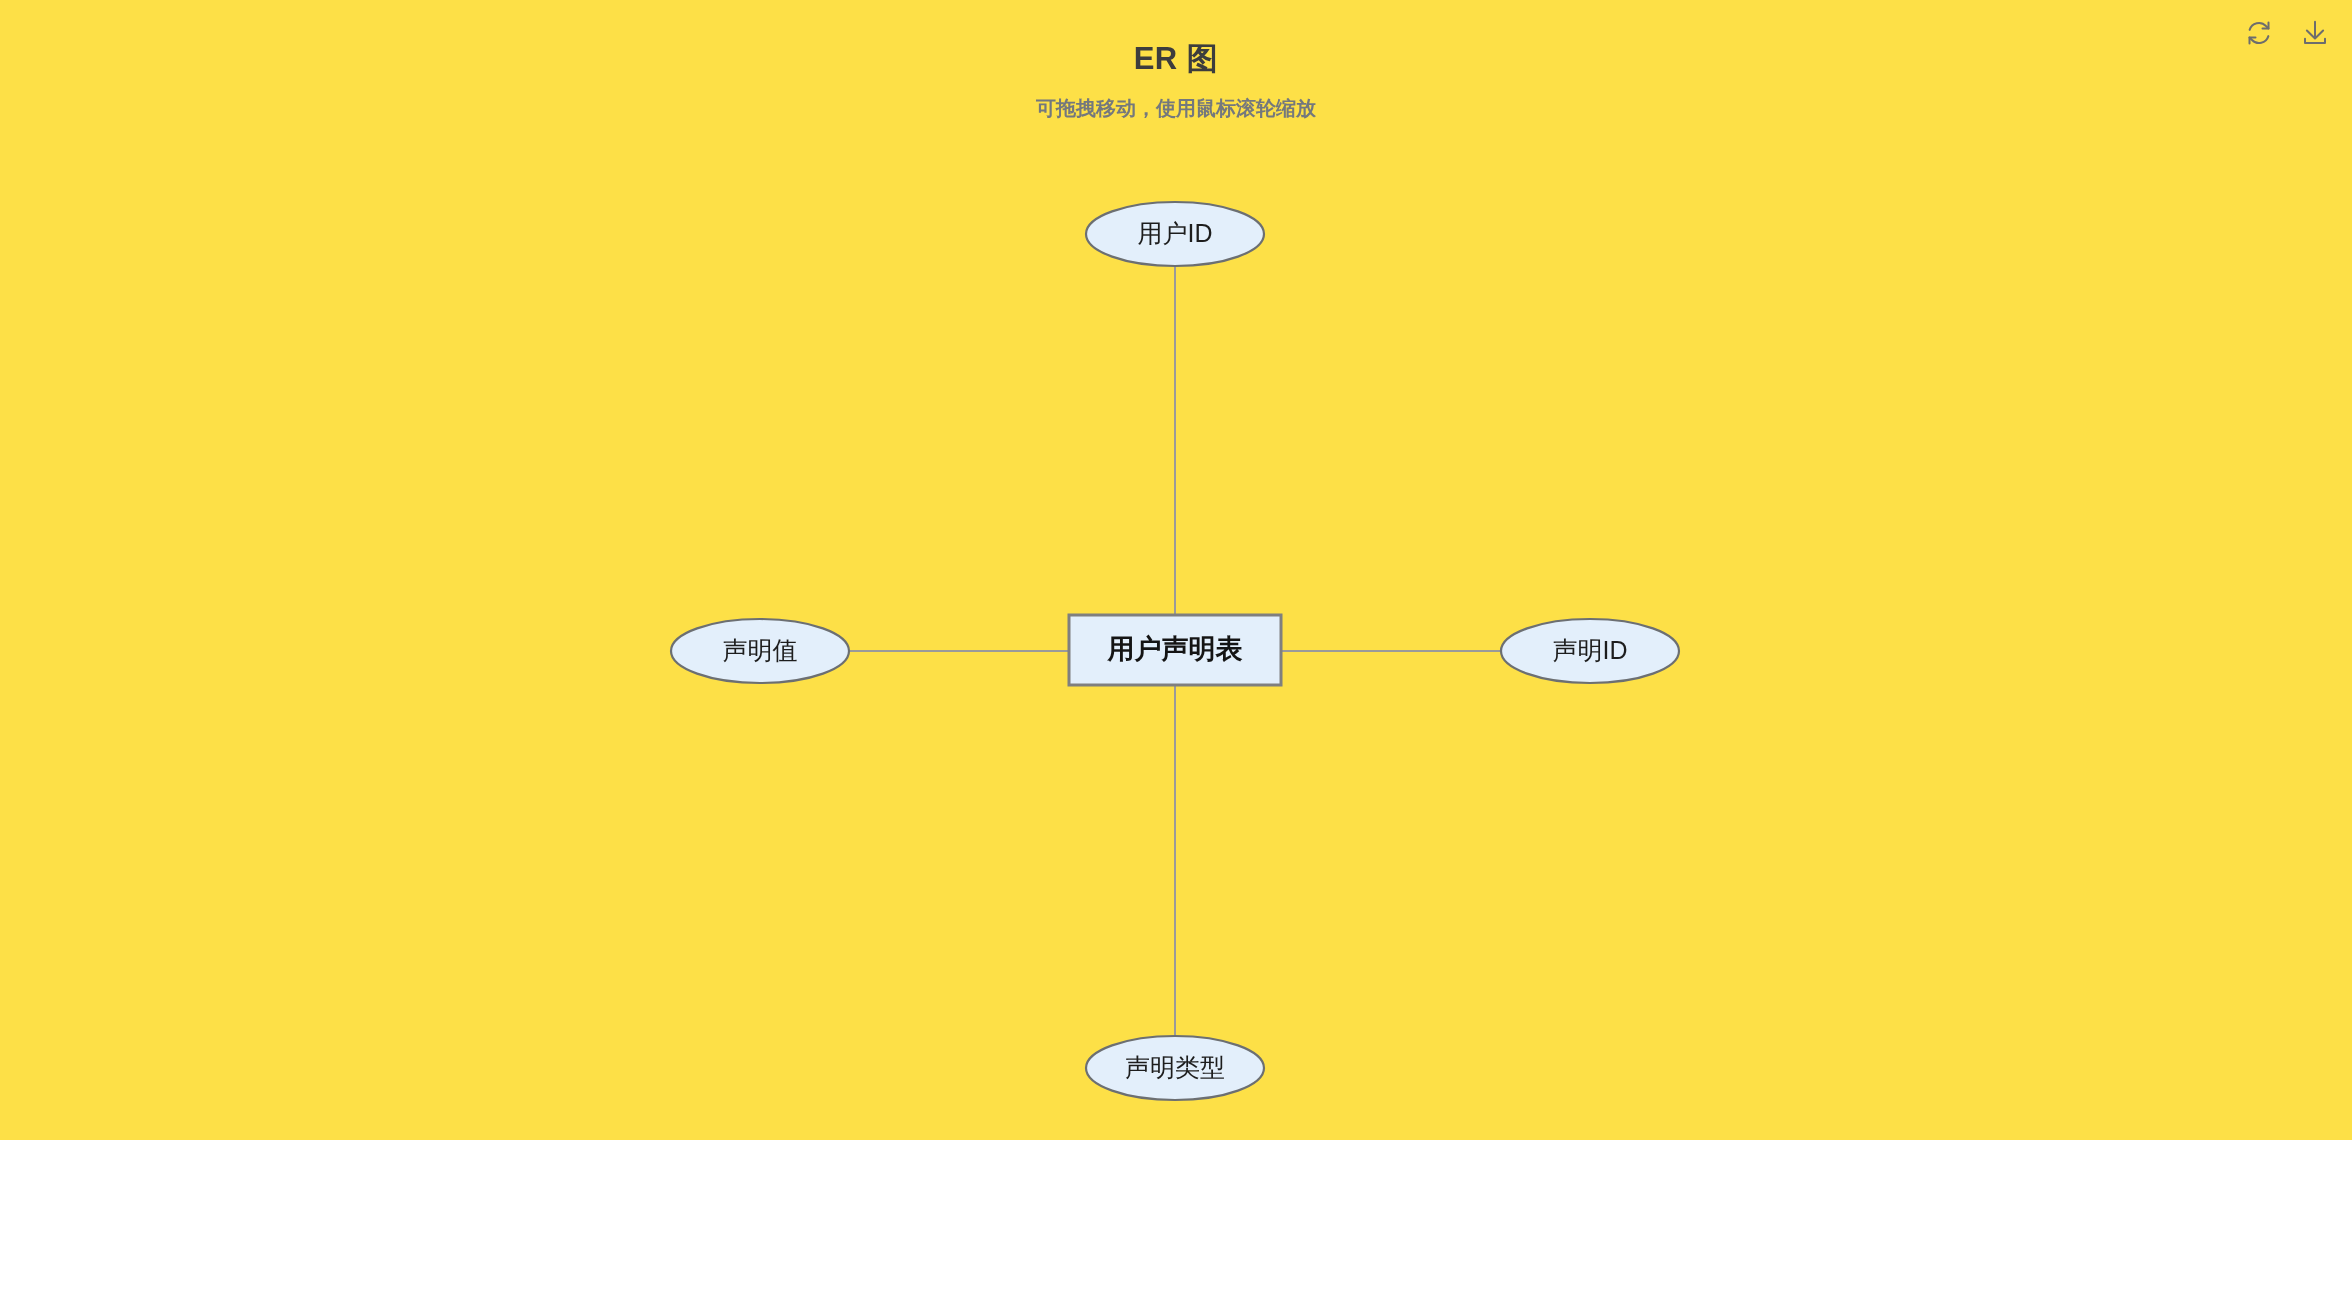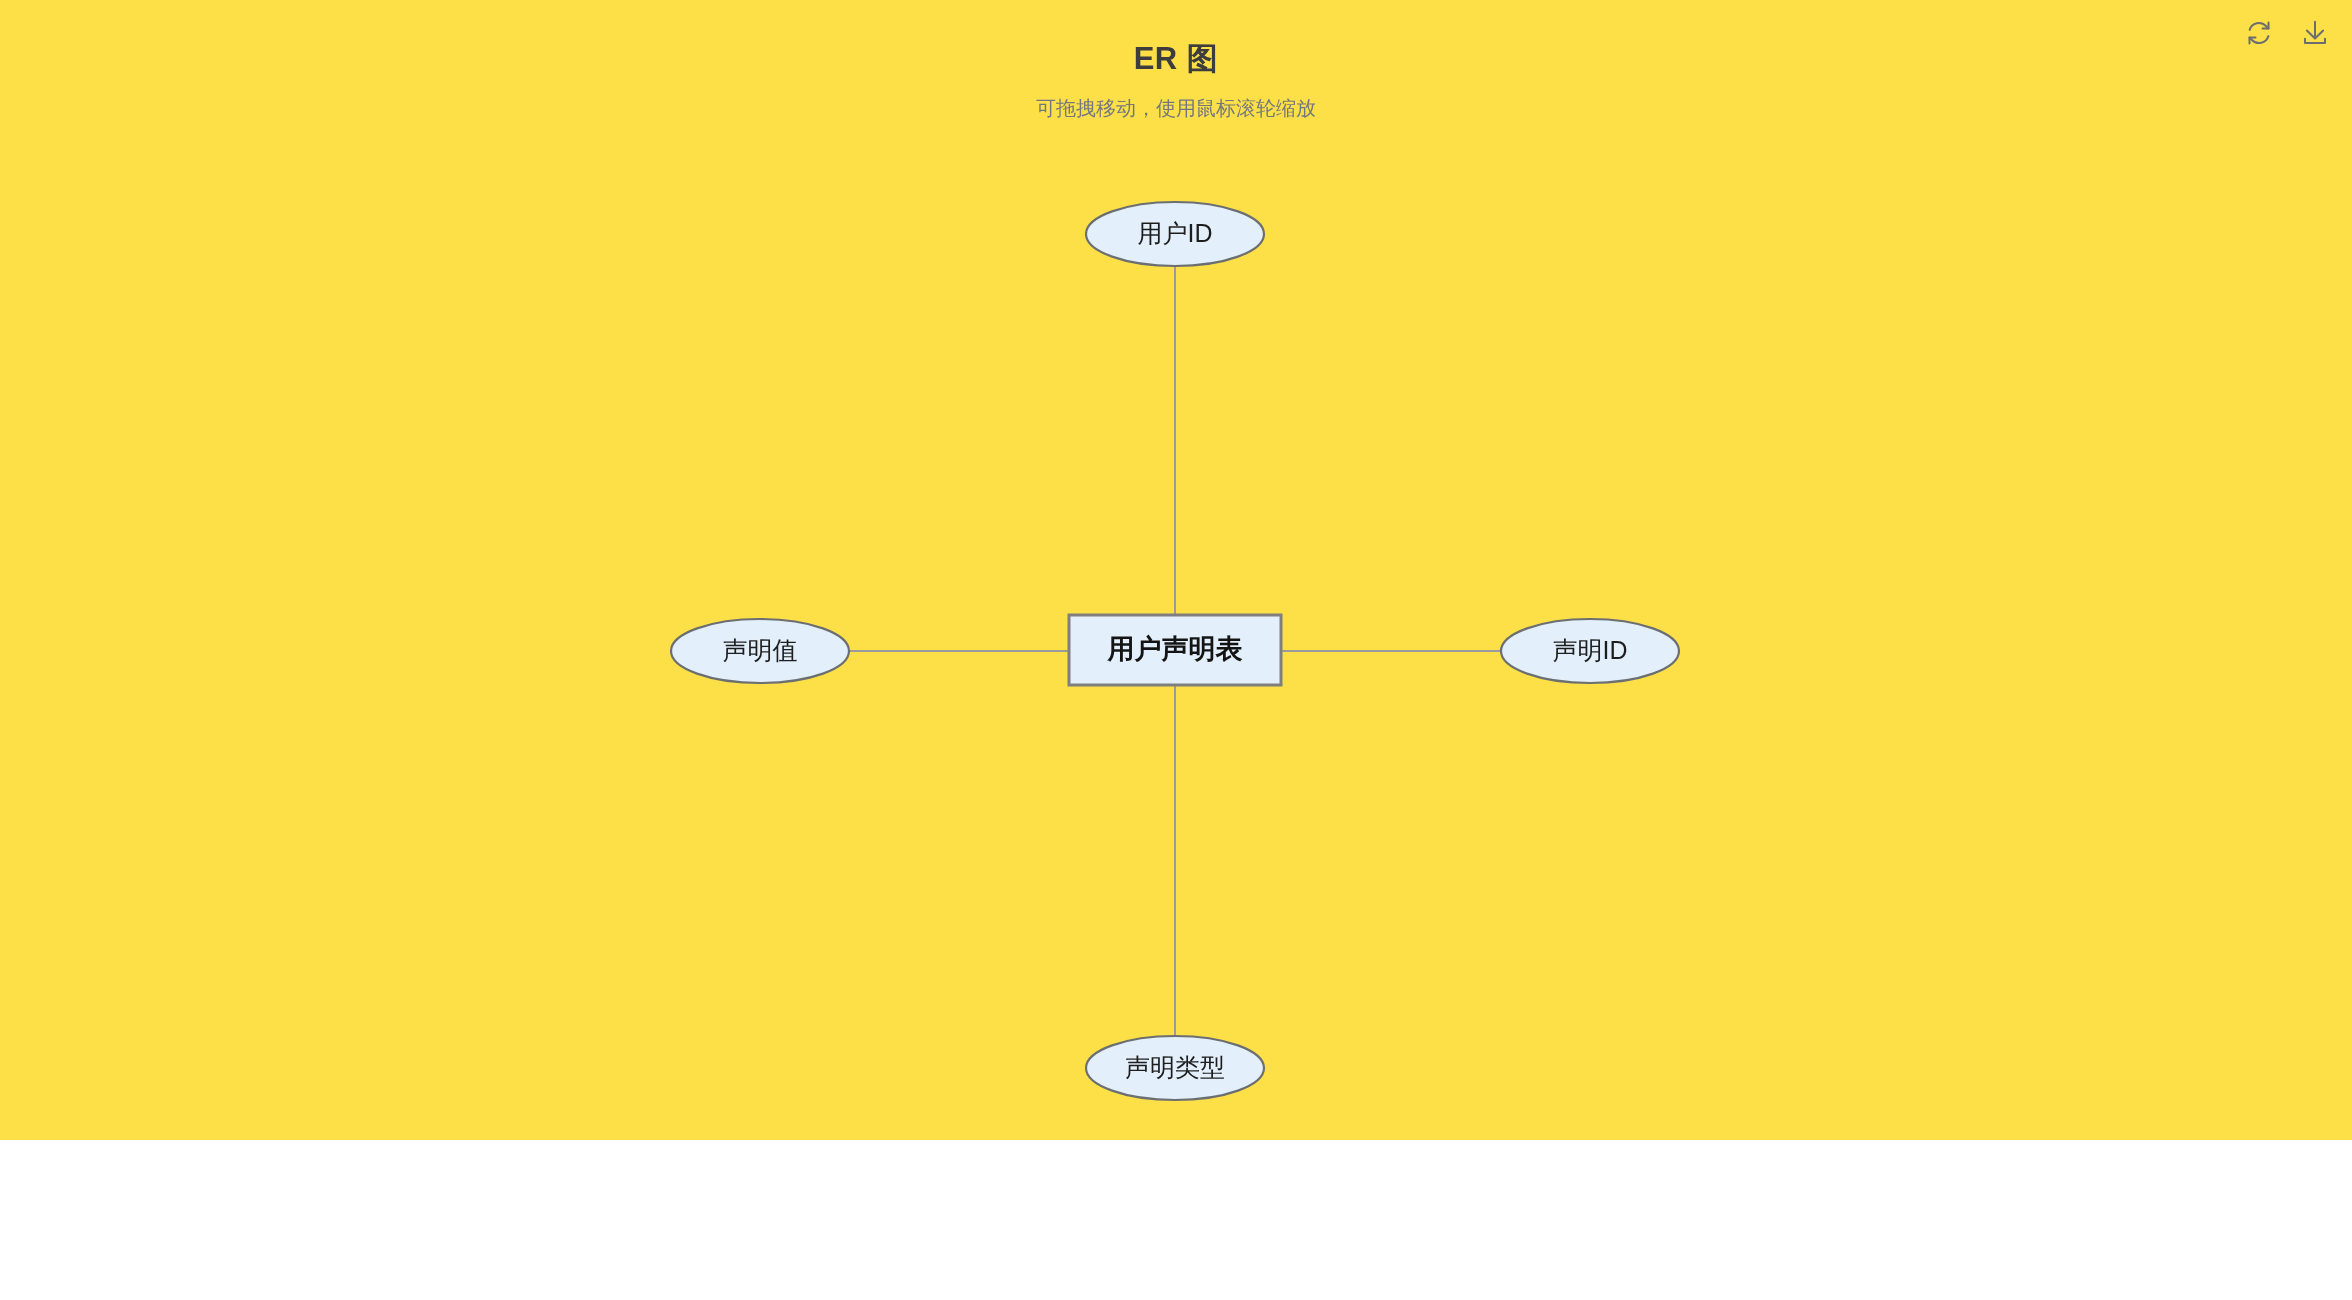--- a/index.html
+++ b/index.html
@@ -58,21 +58,21 @@
     font-size: 31px;
     font-weight: bold;
     color: #3d3d3d;
     letter-spacing: 0.5px;
     line-height: 1.2;
   }
   .page-subtitle {
     margin: 0;
     padding-top: 18px;
     font-size: 20px;
-    font-weight: normal;
+    font-weight: bold;
     color: #74787d;
     line-height: 1.3;
   }
 
   
   .canvas {
     position: absolute;
     top: 0;
     left: 0;
     width: 2352px;

